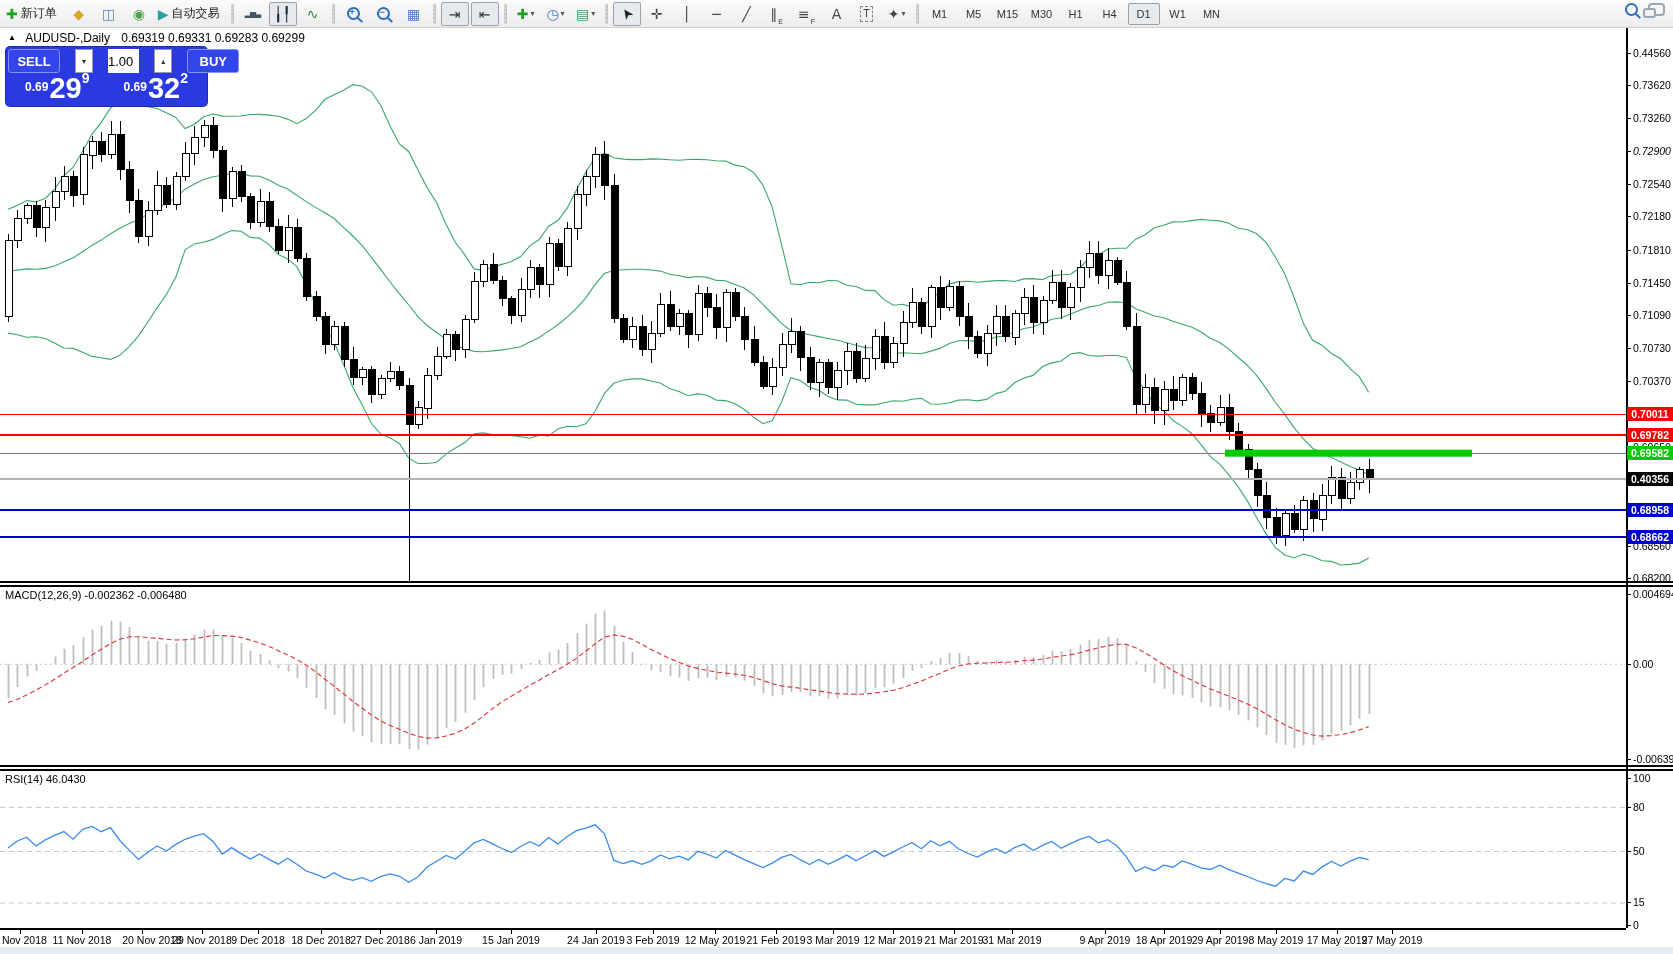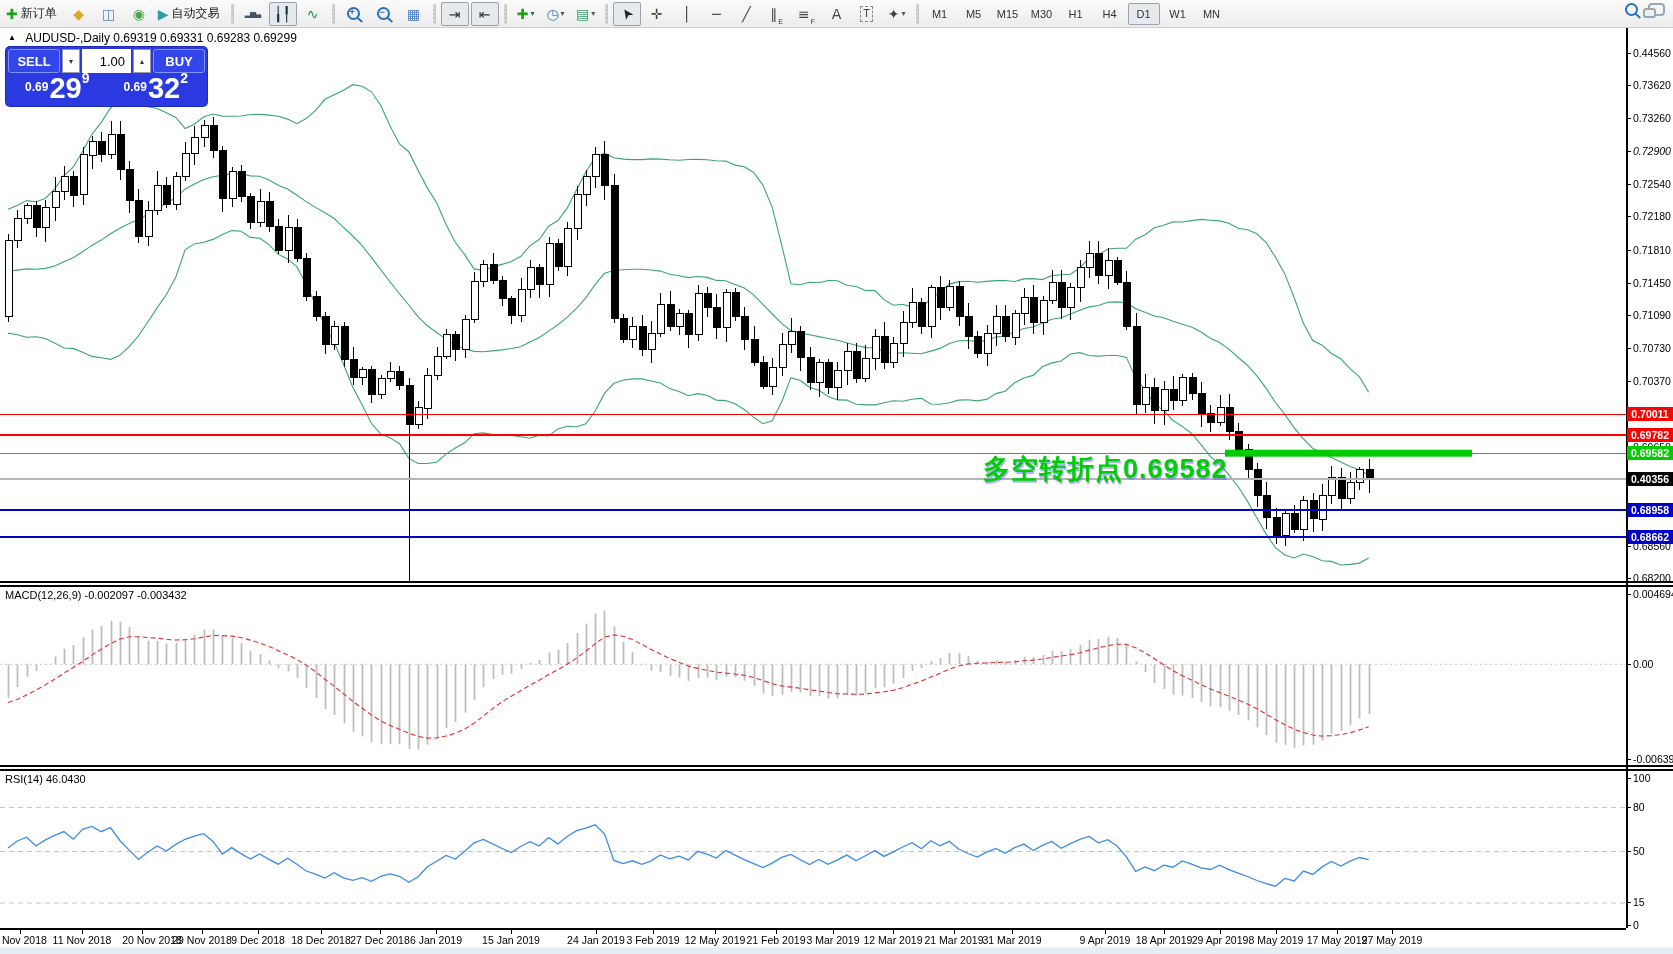--- a/index.html
+++ b/index.html
@@ -29,38 +29,38 @@
   .lens{width:9px;height:9px;border:2px solid #2a6fbd;border-radius:50%;position:relative;display:inline-block;}
   .lens::after{content:"";position:absolute;width:6px;height:2px;background:#2a6fbd;right:-5px;bottom:-3px;transform:rotate(40deg);}
   .lsub{position:absolute;top:-3px;left:0.5px;font-size:9px;font-weight:bold;color:#2a6fbd;line-height:12px;}
   .bubble{width:13px;height:9px;border:2px solid #9aa7b4;border-radius:4px;position:relative;display:inline-block;}
   .bubble::after{content:"";position:absolute;left:-7px;top:3px;width:9px;height:6px;border:2px solid #9aa7b4;border-radius:3px;background:#f1f1f1;}
   
   .abs{position:absolute;}
   .chart-title{position:absolute;left:8px;top:31px;font-size:12px;color:#000;z-index:30;}
   .tarrow{font-size:8px;vertical-align:2px;}
   .tsym{margin-left:6px;font-weight:500;}
-  .tohlc{}
+  .tohlc{margin-left:8px;}
   .ind-label{position:absolute;left:5px;font-size:11px;color:#000;z-index:30;}
   .hsep{position:absolute;left:0;width:1673px;height:2px;background:#000;z-index:25;}
   .vborder{position:absolute;left:1626px;top:28px;width:2px;height:900px;background:#000;z-index:24;}
   .baseline{position:absolute;left:0;top:928px;width:1626px;height:2px;background:#000;z-index:24;}
   .bottom-strip{position:absolute;left:0;top:947px;width:1673px;height:7px;background:#e8ecf3;}
   .tick-dash{position:absolute;width:5px;height:1px;background:#000;left:1626px;z-index:26;}
   .ax-label{position:absolute;left:1633px;font-size:10.5px;color:#000;z-index:26;white-space:nowrap;}
   .badge{position:absolute;left:1627px;width:46px;height:14px;color:#fff;font-size:10.5px;font-weight:bold;
     text-align:center;line-height:14px;z-index:28;}
   .d-tick{position:absolute;width:1px;height:4px;background:#000;top:930px;z-index:26;}
   .d-label{position:absolute;top:934px;font-size:10.5px;color:#000;transform:translateX(-50%);white-space:nowrap;z-index:26;}
   #annotation{position:absolute;left:983px;top:451px;font-size:27px;font-weight:bold;letter-spacing:1px;
     text-shadow:1px 2px 0 rgba(95,95,255,0.5);z-index:22;white-space:nowrap;}
   
   .trade-panel{position:absolute;left:6px;top:47px;width:201px;height:59px;background:#2a3ae0;
     border-radius:4px;padding:2px;box-sizing:border-box;z-index:31;box-shadow:0 0 0 1px #1b2ab8;}
-  .tp-row1{display:flex;height:24px;gap:2px;}
+  .tp-row1{display:flex;height:24px;gap:15px;}
   .btn-sell,.btn-buy{flex:0 0 50px;background:#3246ec;border:1px solid #8493f8;border-radius:3px;color:#fff;
     font-size:13px;font-weight:bold;display:flex;align-items:center;justify-content:center;}
   .spin{flex:0 0 16px;background:#fff;border:1px solid #99a;display:flex;align-items:center;justify-content:center;
     font-size:8px;color:#333;}
   .vol{flex:1;background:#fff;display:flex;align-items:center;justify-content:flex-end;padding-right:6px;
     font-size:13px;color:#000;}
   .tp-row2{display:flex;height:29px;margin-top:1px;}
   .price{flex:1;color:#fff;display:flex;align-items:center;justify-content:center;padding-bottom:1px;}
   .price .base{font-size:12px;font-weight:bold;margin:0 1px 3px 0;}
   .price .big{font-size:29px;font-weight:bold;line-height:25px;}
@@ -674,24 +674,23 @@
         <span class="sup">9</span>
       </div>
       <div class="price">
         <span class="base">0.69</span>
         <span class="big">32</span>
         <span class="sup">2</span>
       </div>
     </div>
   </div>
 
-  <div class="ind-label" style="top:589px;">MACD(12,26,9) -0.002097 -0.003432</div>
+  <div class="ind-label" style="top:589px;">MACD(12,26,9) -0.002362 -0.006480</div>
   <div class="ind-label" style="top:773px;">RSI(14) 46.0430</div>
 
-  <div id="annotation" style="color: rgb(0, 206, 0);">多空转折点0.69582</div>
 
   <div class="hsep" style="top:581px;"></div>
   <div class="hsep" style="top:584.5px;"></div>
   <div class="hsep" style="top:765px;"></div>
   <div class="hsep" style="top:768.5px;"></div>
   <div class="vborder"></div>
   <div class="baseline"></div>
   <div class="bottom-strip"></div>
 
   <div id="overlays">

